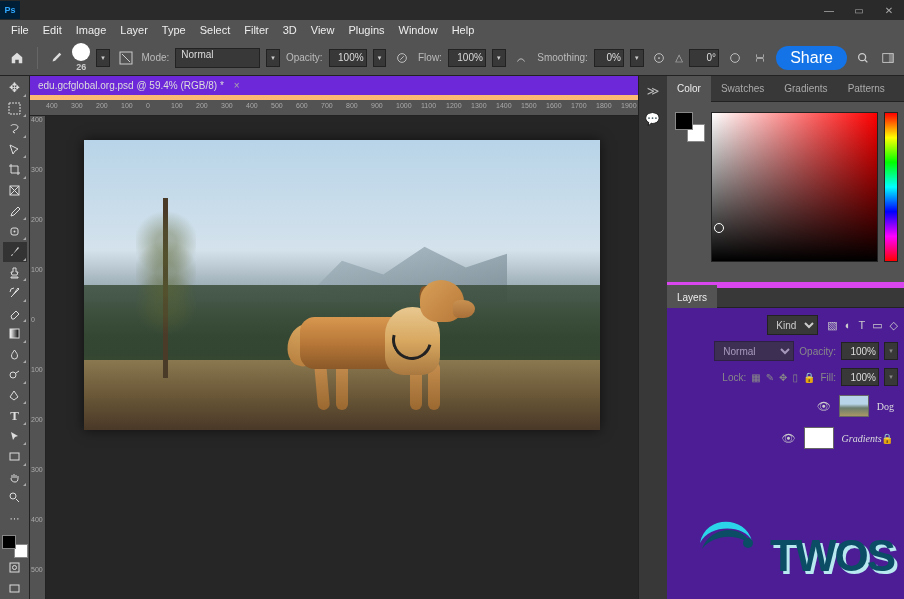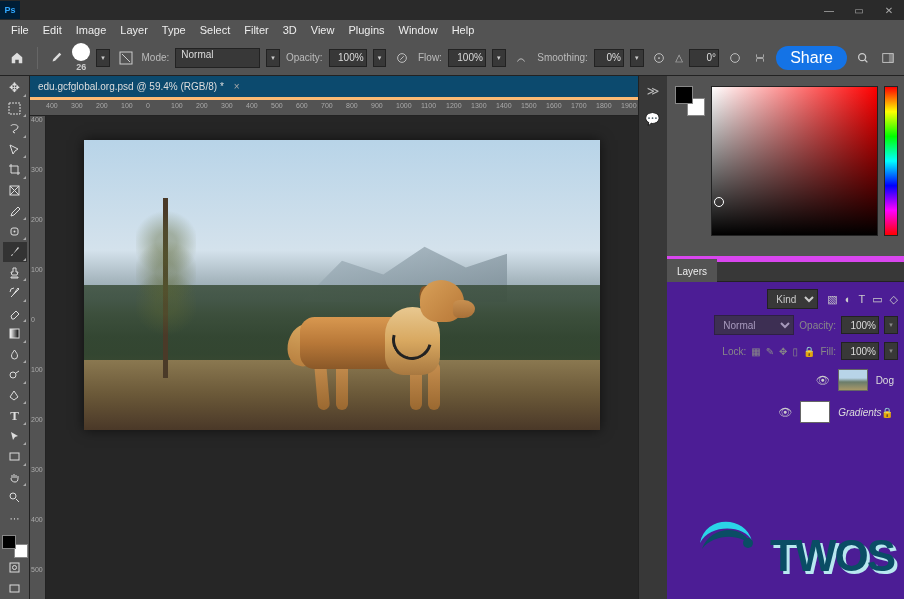--- a/index.html
+++ b/index.html
@@ -24,21 +24,21 @@
 .opt-icon { width: 20px; height: 20px; display: flex; align-items: center; justify-content: center; color: #ccc; }
 .workspace { display: flex; height: calc(100% - 76px); }
 .toolbar { width: 30px; background: #535353; border-right: 1px solid #222; display: flex; flex-direction: column; align-items: center; padding-top: 2px; }
 .tool { width: 24px; height: 22px; display: flex; align-items: center; justify-content: center; color: #ddd; font-size: 13px; position: relative; margin-bottom: 1px; }
 .tool.active { background: #333; }
 .tool-tri { position: absolute; right: 1px; bottom: 1px; width: 0; height: 0; border-left: 3px solid transparent; border-bottom: 3px solid #aaa; }
 .fg-bg { position: relative; width: 26px; height: 26px; margin-top: 6px; }
 .fg-sw { position: absolute; width: 14px; height: 14px; background: #000; border: 1px solid #888; top: 0; left: 0; }
 .bg-sw { position: absolute; width: 14px; height: 14px; background: #fff; border: 1px solid #888; bottom: 0; right: 0; }
 .canvas-area { flex: 1; background: #262626; position: relative; overflow: hidden; }
-.doc-tab { height: 24px; background: #0c4a6e; display: flex; align-items: center; font-size: 10px; padding: 0 8px; color: #ddd; border-bottom: 3px solid #fdba74; }
+.doc-tab { height: 24px; background: #6d28d9; display: flex; align-items: center; font-size: 10px; padding: 0 8px; color: #ddd; border-bottom: 5px solid #fdba74; }
 .doc-tab .close { margin-left: 10px; color: #aaa; }
 .ruler-h { height: 16px; background: #535353; border-bottom: 1px solid #222; position: relative; font-size: 7px; color: #aaa; overflow: hidden; }
 .ruler-h span { position: absolute; top: 2px; }
 .ruler-v { width: 16px; background: #535353; border-right: 1px solid #222; position: absolute; left: 0; top: 40px; bottom: 0; font-size: 7px; color: #aaa; }
 .ruler-v span { position: absolute; left: 1px; writing-mode: horizontal-tb; }
 .canvas-inner { position: absolute; left: 16px; top: 40px; right: 0; bottom: 0; display: flex; align-items: flex-start; justify-content: center; padding-top: 24px; }
 .canvas { width: 516px; height: 290px; background: #888; box-shadow: 0 0 12px rgba(0,0,0,0.6); position: relative; overflow: hidden; }
 .sky { position: absolute; inset: 0; background: linear-gradient(180deg, #b8d4e8 0%, #d4e2ec 38%, #a8b8c0 48%, #8da0aa 55%, #6b7d6b 60%, #4a5d42 68%, #5b6b4a 74%, #a89868 80%, #c0b088 90%); }
 .mtn1 { position: absolute; left: 42%; top: 32%; width: 40%; height: 24%; background: linear-gradient(135deg, #9fb0ba, #7a8b95); clip-path: polygon(0 100%, 20% 40%, 40% 60%, 60% 20%, 80% 50%, 100% 30%, 100% 100%); opacity: 0.7; }
 .trees { position: absolute; left: 0; top: 50%; width: 100%; height: 28%; background: linear-gradient(180deg, #3a4d3a, #2a3d2a); opacity: 0.85; }
@@ -74,21 +74,21 @@
 .color-cursor { position: absolute; left: 2px; bottom: 28px; width: 10px; height: 10px; border: 1px solid #fff; border-radius: 50%; }
 .hue-strip { width: 14px; height: 150px; background: linear-gradient(180deg, #ff0000, #ffff00, #00ff00, #00ffff, #0000ff, #ff00ff, #ff0000); border: 1px solid #222; }
 .layers-hdr { height: 26px; background: #383838; display: flex; align-items: center; font-size: 10px; border-top: 6px solid #d946ef; border-bottom: 1px solid #222; }
 .layers-body { flex: 1; background: #4c1d95; padding: 6px; font-size: 10px; color: #bbb; display: flex; flex-direction: column; gap: 4px; align-items: flex-end; }
 .layers-row { display: flex; align-items: center; gap: 5px; height: 22px; }
 .lyr-sel { background: #383838; border: 1px solid #222; color: #ccc; height: 20px; padding: 0 4px; font-size: 10px; }
 .lyr-icons { display: flex; gap: 7px; margin-left: 4px; color: #ccc; font-size: 11px; }
 .layer-item { display: flex; align-items: center; height: 28px; padding: 0 4px; }
 .layer-eye { width: 16px; color: #ccc; font-size: 11px; }
 .layer-thumb { width: 30px; height: 22px; margin: 0 8px 0 6px; border: 1px solid #666; }
-.layer-name { font-size: 10px; color: #ddd; flex: 1; }
+.layer-name { font-size: 10px; color: #ddd; flex: 1; font-family: Liberation Serif, serif; }
 .layer-name.italic { font-style: italic; }
 .layer-lock { color: #aaa; font-size: 10px; }
 .dim { color: #888; }
 .overlay-logo { position: absolute; right: 0; bottom: -12px; width: 230px; height: 120px; pointer-events: none; z-index: 100; }
 .logo-text { position: absolute; right: 10px; bottom: 30px; font-family: Arial Black, sans-serif; font-size: 44px; font-weight: 900; letter-spacing: -2px; color: #0a4d65; text-shadow: 3px 3px 0 #b8e8f0; }
 .logo-swoosh { position: absolute; left: 16px; bottom: 36px; width: 72px; height: 72px; }
 .logo-swoosh svg { width: 100%; height: 100%; }
 </style>
 </head>
 <body>
@@ -415,20 +415,26 @@
       </div>
     </div>
   </div>
 
   <div class="right-panels">
     <div class="right-tabs">
       <div class="right-tab-ic">≫</div>
       <div class="right-tab-ic">💬</div>
     </div>
     <div class="panels-body">
+      <div class="panel-tabs">
+        <div class="panel-tab active">Color</div>
+        <div class="panel-tab">Swatches</div>
+        <div class="panel-tab">Gradients</div>
+        <div class="panel-tab">Patterns</div>
+      </div>
       <div class="color-panel">
         <div class="clr-fg-bg">
           <div class="clr-bg"></div>
           <div class="clr-fg"></div>
         </div>
         <div class="color-field">
             <div class="color-cursor"></div>
           </div>
         <div class="hue-strip"></div>
       </div>

